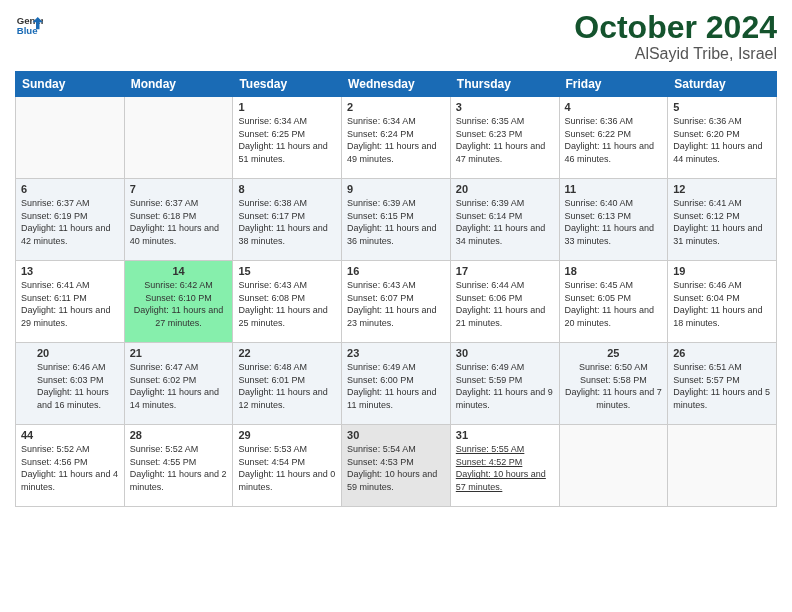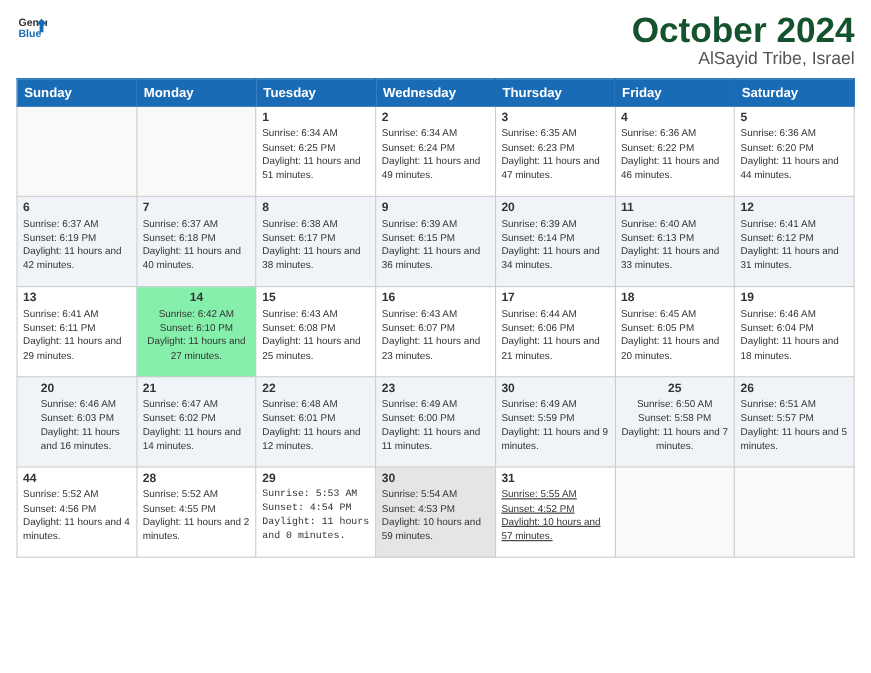--- a/index.html
+++ b/index.html
@@ -285,21 +285,21 @@
 Daylight: 11 hours and 4 minutes.</div>
           </td>
           <td style="background: rgb(255, 255, 255);">
             <div class="day-num">28</div>
             <div class="day-info" style="white-space: pre-line;">Sunrise: 5:52 AM
 Sunset: 4:55 PM
 Daylight: 11 hours and 2 minutes.</div>
           </td>
           <td style="background: rgb(255, 255, 255);">
             <div class="day-num">29</div>
-            <div class="day-info" style="white-space: pre-line; font-family: Liberation Mono, monospace;">Sunrise: 5:53 AM
+            <div class="day-info" style="white-space: pre-line;">Sunrise: 5:53 AM
 Sunset: 4:54 PM
 Daylight: 11 hours and 0 minutes.</div>
           </td>
           <td style="background: #e5e5e5;">
             <div class="day-num">30</div>
             <div class="day-info" style="white-space: pre-line;">Sunrise: 5:54 AM
 Sunset: 4:53 PM
 Daylight: 10 hours and 59 minutes.</div>
           </td>
           <td style="background: rgb(255, 255, 255);">

